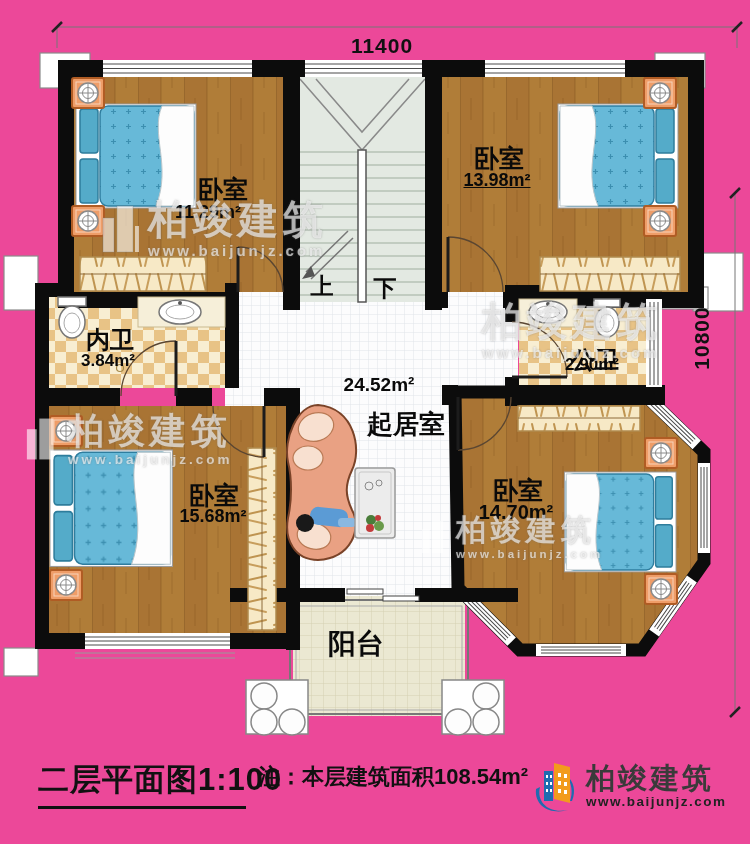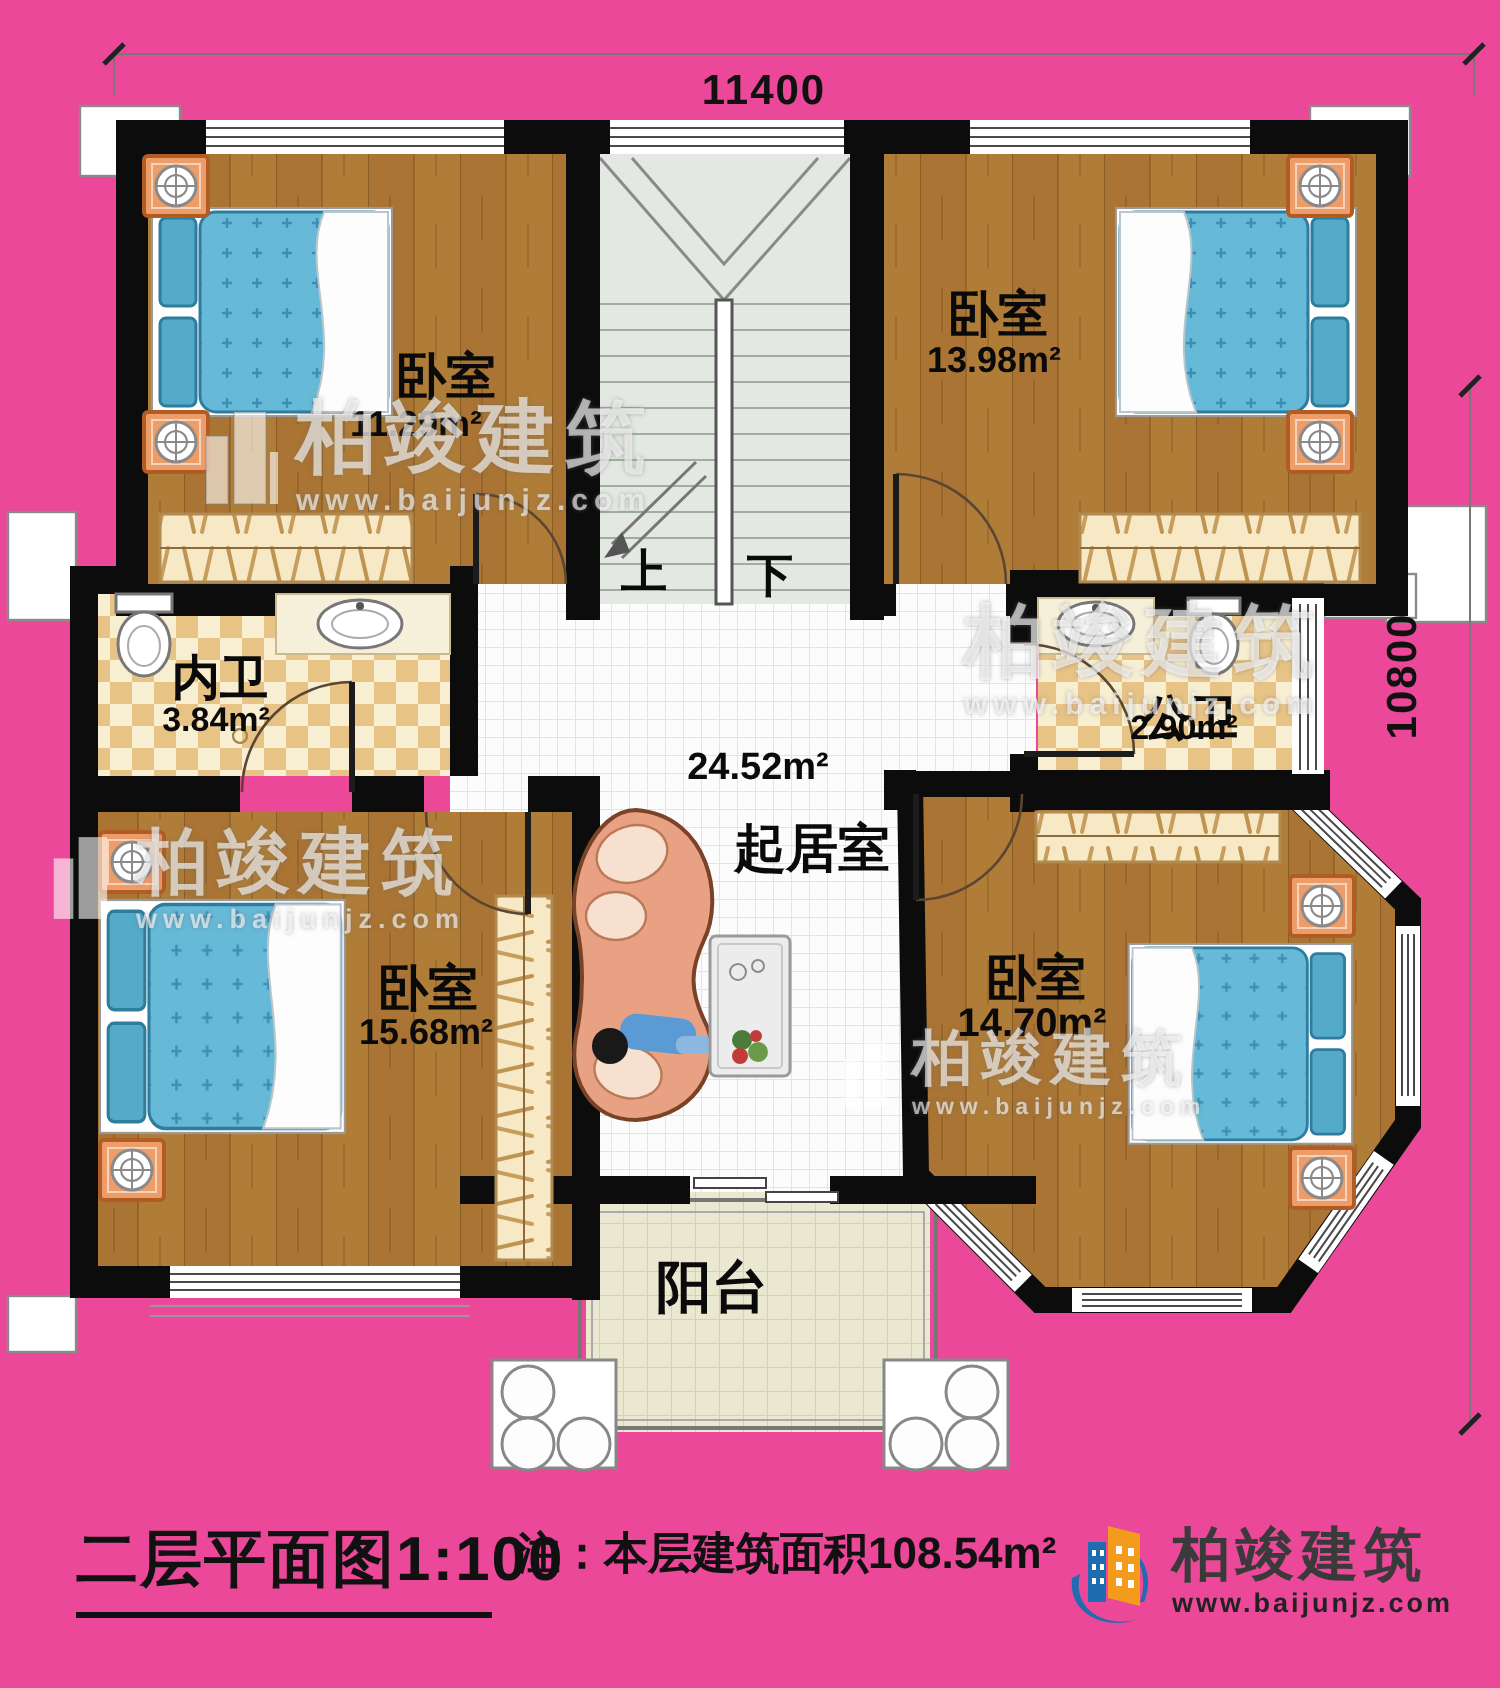--- a/index.html
+++ b/index.html
@@ -312,21 +312,21 @@
 
 <div class="dim" style="left:382px;top:46px;">11400</div>
 <div class="dim vert" style="left:702px;top:338px;">10800</div>
 
 <div class="lbl" style="left:322px;top:286px;font-size:23px;">上</div>
 <div class="lbl" style="left:385px;top:288px;font-size:23px;">下</div>
 
 <div class="lbl" style="left:223px;top:189px;font-size:25px;">卧室</div>
 <div class="lbl" style="left:208px;top:212px;font-size:18px;">11.29m²</div>
 <div class="lbl" style="left:499px;top:158px;font-size:25px;">卧室</div>
-<div class="lbl" style="left:497px;top:180px;font-size:18px;">13.98m²</div>
+<div class="lbl" style="left:497px;top:180px;font-size:18px;text-decoration:underline;">13.98m²</div>
 <div class="lbl" style="left:110px;top:340px;font-size:24px;">内卫</div>
 <div class="lbl" style="left:108px;top:360px;font-size:17px;">3.84m²</div>
 <div class="lbl" style="left:595px;top:360px;font-size:24px;">公卫</div>
 <div class="lbl" style="left:592px;top:364px;font-size:17px;">2.90m²</div>
 <div class="lbl" style="left:379px;top:384px;font-size:19px;">24.52m²</div>
 <div class="lbl" style="left:406px;top:424px;font-size:26px;">起居室</div>
 <div class="lbl" style="left:214px;top:495px;font-size:25px;">卧室</div>
 <div class="lbl" style="left:213px;top:516px;font-size:18px;">15.68m²</div>
 <div class="lbl" style="left:518px;top:490px;font-size:25px;">卧室</div>
 <div class="lbl" style="left:516px;top:512px;font-size:20px;text-align:center;">14.70m²</div>

